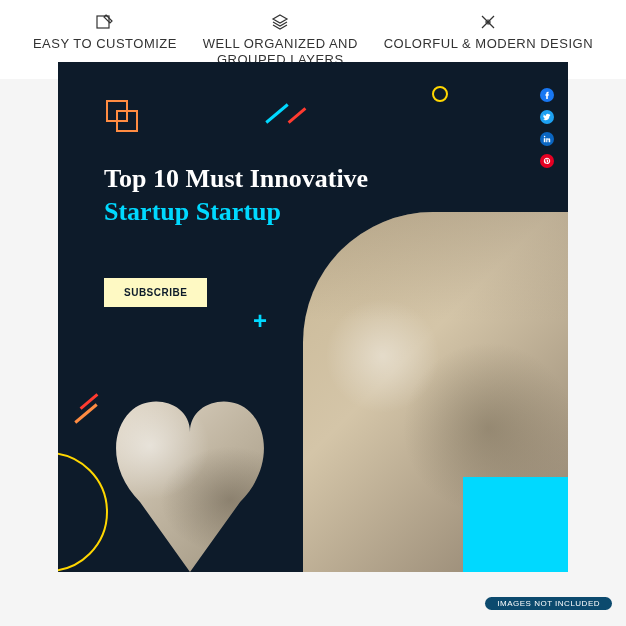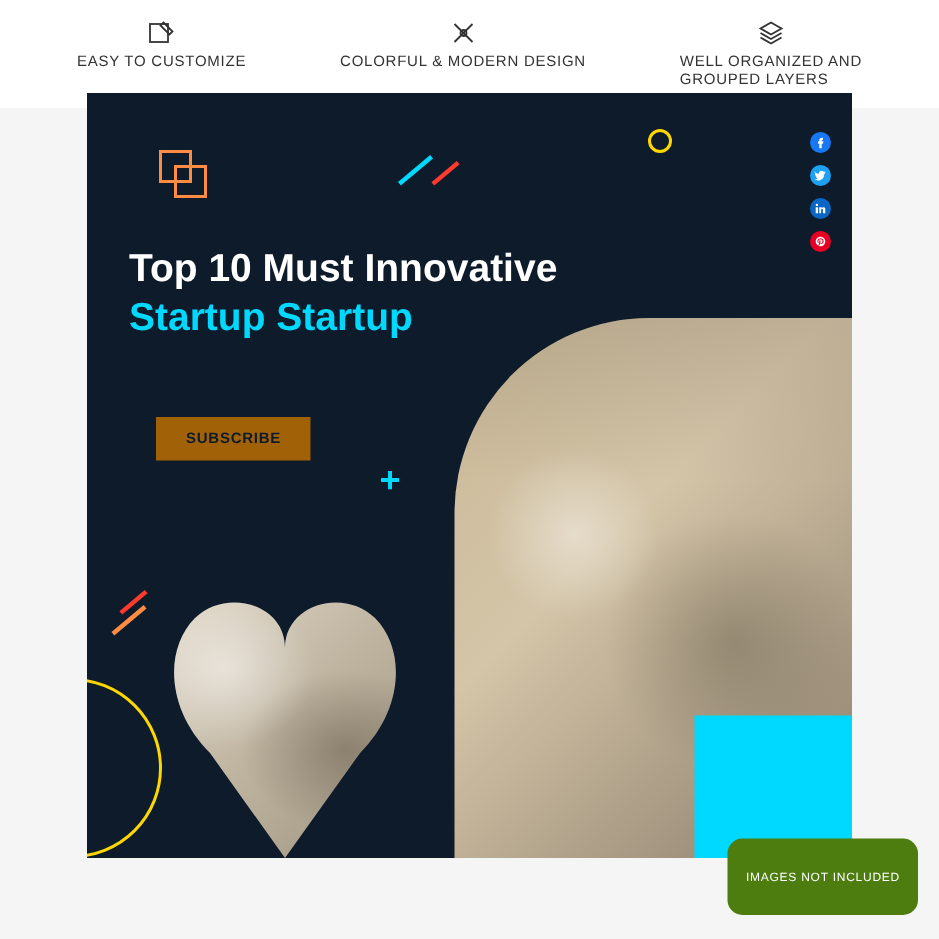--- a/index.html
+++ b/index.html
@@ -23,23 +23,23 @@
       gap: 4px;
     }
     .feature-icon {
       width: 20px;
       height: 20px;
       display: flex;
       align-items: center;
       justify-content: center;
     }
     .feature-label {
-      font-size: 10px;
+      font-size: 13px;
       letter-spacing: 0.5px;
-      text-align: left;
+      text-align: center;
       color: #333;
       line-height: 1.2;
     }
     .main-card {
       position: absolute;
       left: 50%;
       top: 62px;
       transform: translateX(-50%);
       width: 510px;
       height: 510px;
@@ -57,33 +57,34 @@
     .social-icon {
       width: 14px;
       height: 14px;
       border-radius: 50%;
       display: flex;
       align-items: center;
       justify-content: center;
     }
     .headline {
       position: absolute;
-      left: 28px;
+      left: 46px;
       top: 100px;
       font-size: 26px;
       font-weight: bold;
       line-height: 1.28;
       color: white;
+      font-family: Liberation Serif, serif;
     }
     .headline-accent { color: #00d9ff; }
     .subscribe-btn {
       position: absolute;
       left: 46px;
       top: 216px;
-      background: #a16207;
+      background: #fef9c3;
       color: #0d1b2a;
       border: none;
       padding: 9px 20px;
       font-size: 10px;
       font-weight: bold;
       letter-spacing: 0.5px;
       cursor: pointer;
     }
     .deco-squares {
       position: absolute;
@@ -197,23 +198,23 @@
       width: 105px;
       height: 95px;
       right: 0;
       bottom: 0;
       background: #00d9ff;
     }
     .badge {
       position: absolute;
       right: 14px;
       bottom: 16px;
-      background: #4d7c0f;
+      background: #0c4a6e;
       color: white;
-      padding: 21px 12px;
+      padding: 2px 12px;
       font-size: 8px;
       letter-spacing: 0.5px;
       border-radius: 10px;
     }
   </style>
 </head>
 <body>
 
 <div class="header-features">
   <div class="feature">
@@ -221,37 +222,37 @@
       <svg width="18" height="18" viewBox="0 0 18 18" fill="none" stroke="#333" stroke-width="1.2">
         <rect x="1" y="3" width="12" height="12"></rect>
         <path d="M10 2 L16 8 L14 10 L8 4 Z"></path>
       </svg>
     </div>
     <div class="feature-label">EASY TO CUSTOMIZE</div>
   </div>
   <div class="feature">
     <div class="feature-icon">
       <svg width="18" height="18" viewBox="0 0 18 18" fill="none" stroke="#333" stroke-width="1.2">
+        <path d="M9 2 L16 6 L9 10 L2 6 Z"></path>
+        <path d="M2 9 L9 13 L16 9"></path>
+        <path d="M2 12 L9 16 L16 12"></path>
+      </svg>
+    </div>
+    <div class="feature-label" style="white-space:pre-line">WELL ORGANIZED AND
+GROUPED LAYERS</div>
+  </div>
+  <div class="feature">
+    <div class="feature-icon">
+      <svg width="18" height="18" viewBox="0 0 18 18" fill="none" stroke="#333" stroke-width="1.2">
         <path d="M3 15 L15 3"></path>
         <path d="M3 3 L15 15"></path>
         <circle cx="9" cy="9" r="2"></circle>
       </svg>
     </div>
     <div class="feature-label">COLORFUL &amp; MODERN DESIGN</div>
-  </div>
-  <div class="feature">
-    <div class="feature-icon">
-      <svg width="18" height="18" viewBox="0 0 18 18" fill="none" stroke="#333" stroke-width="1.2">
-        <path d="M9 2 L16 6 L9 10 L2 6 Z"></path>
-        <path d="M2 9 L9 13 L16 9"></path>
-        <path d="M2 12 L9 16 L16 12"></path>
-      </svg>
-    </div>
-    <div class="feature-label" style="white-space:pre-line">WELL ORGANIZED AND
-GROUPED LAYERS</div>
   </div>
 </div>
 
 <div class="main-card">
   <div class="deco-squares">
     <div class="square-orange"></div>
     <div class="square-orange2"></div>
   </div>
   <div class="deco-line1"></div>
   <div class="deco-line2"></div>

